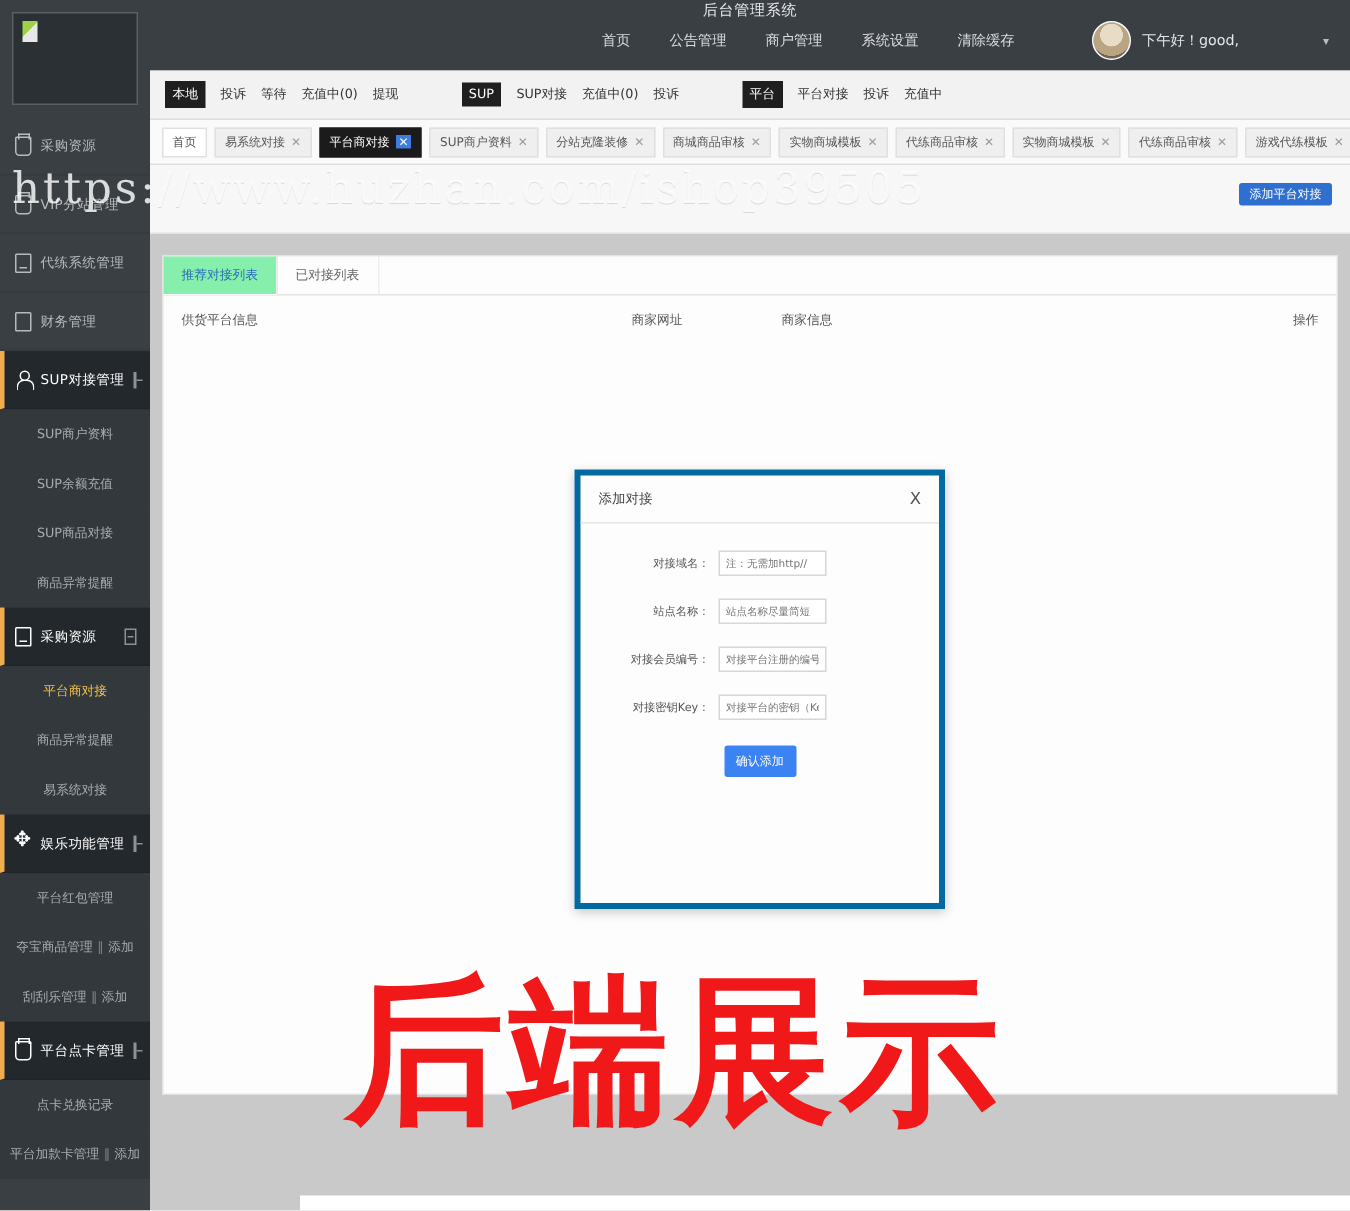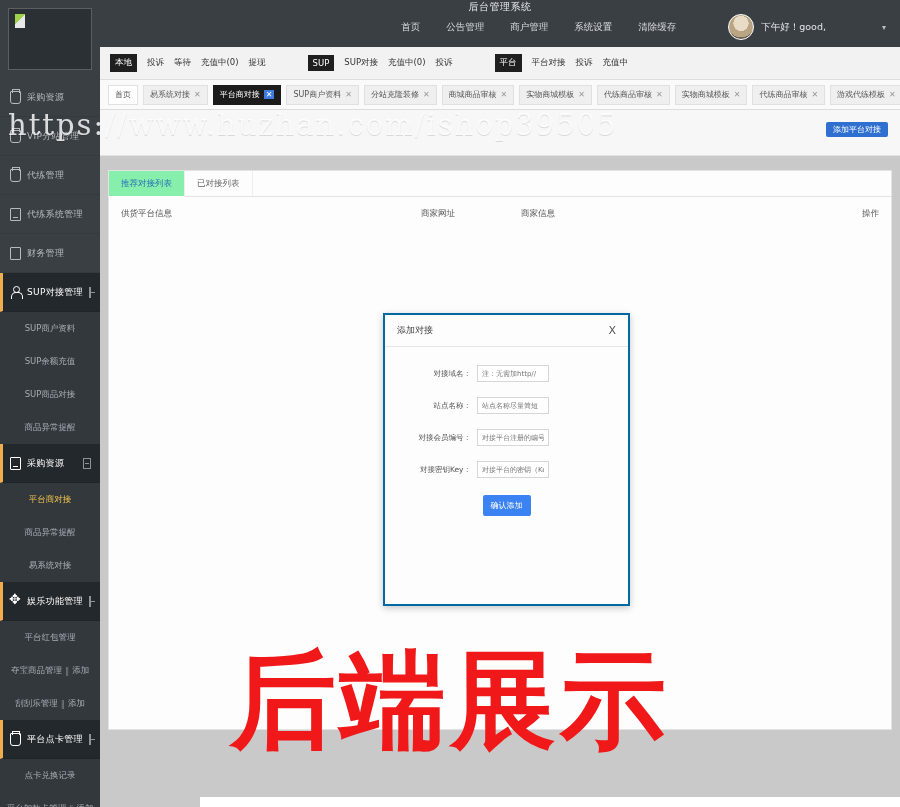--- a/index.html
+++ b/index.html
@@ -125,21 +125,21 @@
     border-right: 1px solid #eee; white-space: nowrap;
   }
   .ptab.on { background: #86efac; color: #2a6fb8; border-bottom: 1px solid #fff; margin-bottom:-1px; }
   .thead { display: flex; align-items: center; height: 34px; padding: 0 12px; font-size: 8.5px; color: #555; }
   .th-1 { width: 300px; }
   .th-2 { width: 100px; }
   .th-3 { flex: 1; }
   .th-4 { width: 50px; text-align: right; }
   .modal {
     position: absolute; left: 383px; top: 313px; width: 247px; height: 293px;
-    background: #fdfdfd; border: 2px solid #0369a1; box-shadow: 0 2px 7px rgba(0,0,0,.22);
+    background: #fdfdfd; border: 4px solid #0369a1; box-shadow: 0 2px 7px rgba(0,0,0,.22);
   }
   .modal-head {
     height: 32px; border-bottom: 1px solid #e6e6e6; display: flex; align-items: center;
     padding: 0 12px; font-size: 9px; color: #444;
   }
   .modal-close { margin-left: auto; font-size: 11px; color: #555; cursor: pointer; }
   .modal-body { padding: 18px 0 0 0; }
   .frow { display: flex; align-items: center; margin-bottom: 15px; }
   .flabel { width: 92px; text-align: right; padding-right: 6px; font-size: 7.5px; color: #555; white-space: nowrap; }
   .finput {
@@ -178,24 +178,20 @@
       <span class="brand-glyph"></span>
     </div>
 
     <div class="sb-item">
       <span class="ico ic-cup"></span>
       <span>采购资源</span>
     </div>
     <div class="sb-item">
       <span class="ico ic-cup"></span>
       <span>VIP分站管理</span>
-    </div>
-    <div class="sb-item">
-      <span class="ico ic-cup"></span>
-      <span>代练管理</span>
     </div>
     <div class="sb-item">
       <span class="ico ic-mon"></span>
       <span>代练系统管理</span>
     </div>
     <div class="sb-item">
       <span class="ico ic-doc"></span>
       <span>财务管理</span>
     </div>
 

